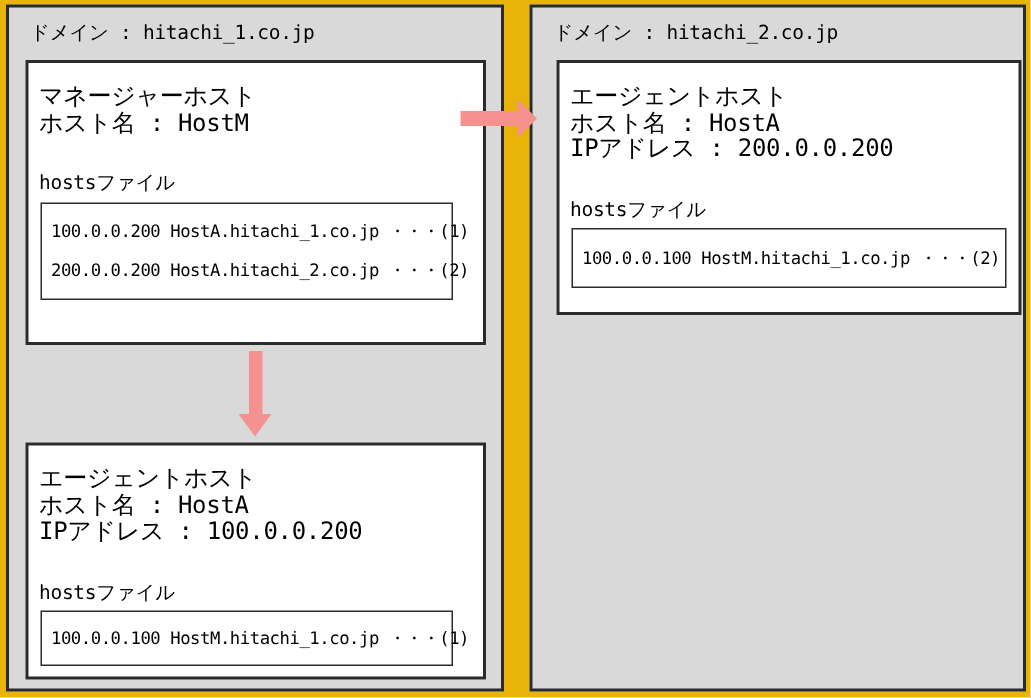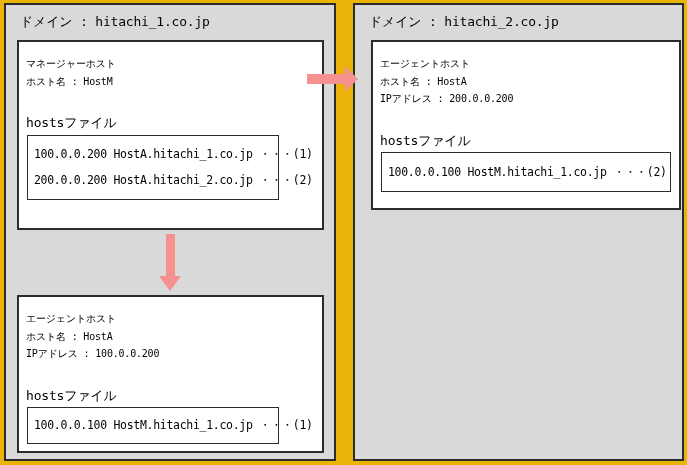--- a/index.html
+++ b/index.html
@@ -24,29 +24,29 @@
     letter-spacing:-0.2px;
   }
   .host-box{
     position:absolute;background:var(--box-bg);border:2px solid var(--border);
     box-sizing:border-box;padding:13px 4px 0 7px;
   }
   .manager-box{left:11px;top:35px;width:307px;height:190px;}
   .agent-box-bottom{left:11px;top:290px;width:307px;height:158px;}
   .agent-box-right{left:16px;top:35px;width:310px;height:170px;}
   .info-line{
-    font-size:10px;line-height:17.5px;white-space:nowrap;letter-spacing:-0.2px;
+    font-size:16px;line-height:17.5px;white-space:nowrap;letter-spacing:-0.2px;
   }
   .hosts-label{
     font-size:13px;line-height:17.5px;white-space:nowrap;margin-top:24px;
     letter-spacing:-0.2px;
   }
   .hosts-box{
     border:1.5px solid var(--border);box-sizing:border-box;background:var(--box-bg);
-    margin-top:3px;margin-left:1px;width:252px;
+    margin-top:3px;margin-left:1px;width:275px;
     display:flex;flex-direction:column;justify-content:space-evenly;
   }
   .hosts-box-2rows{height:65px;}
   .hosts-box-1row{height:37px;}
   .agent-box-right .hosts-box{width:290px;height:40px;}
   .hosts-row{
     font-size:11.5px;white-space:nowrap;padding-left:6px;letter-spacing:-0.3px;
   }
   
   .arrow-right{position:absolute;left:307px;top:66px;width:51px;height:26px;z-index:5;}

